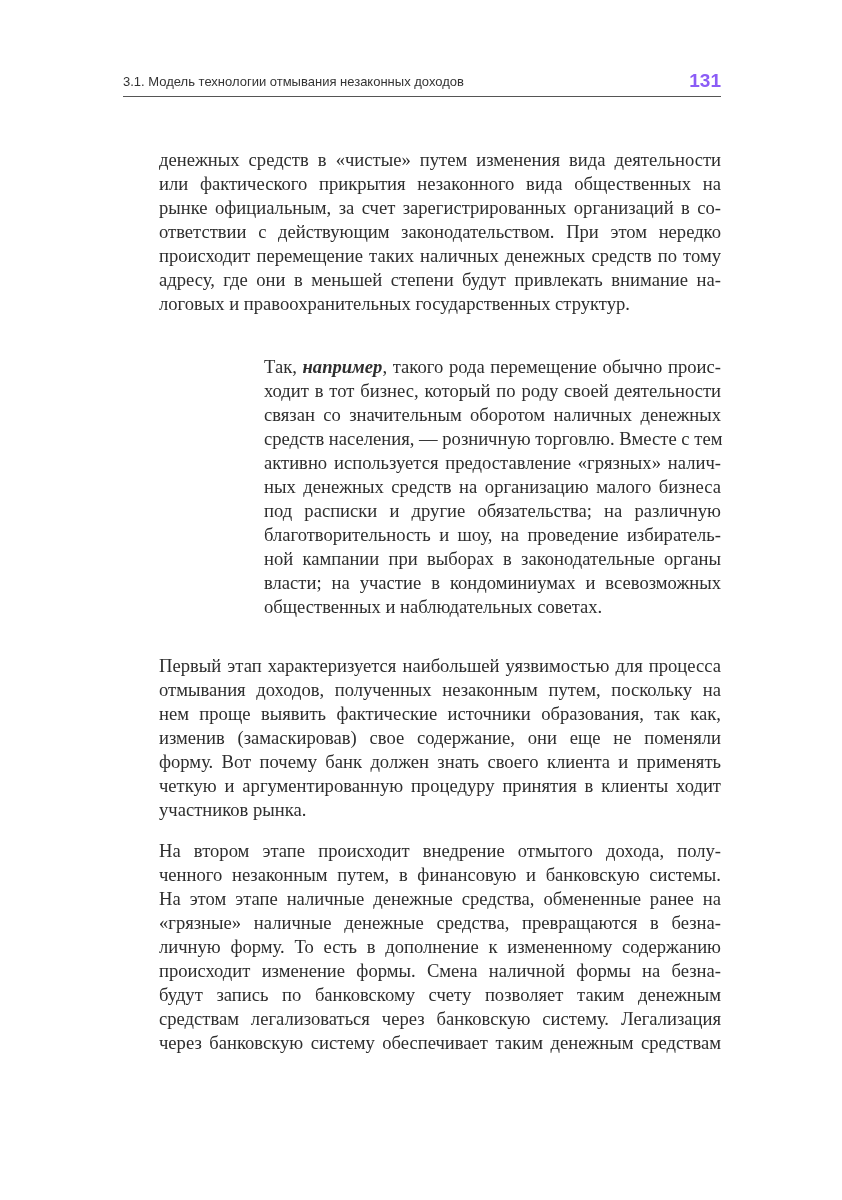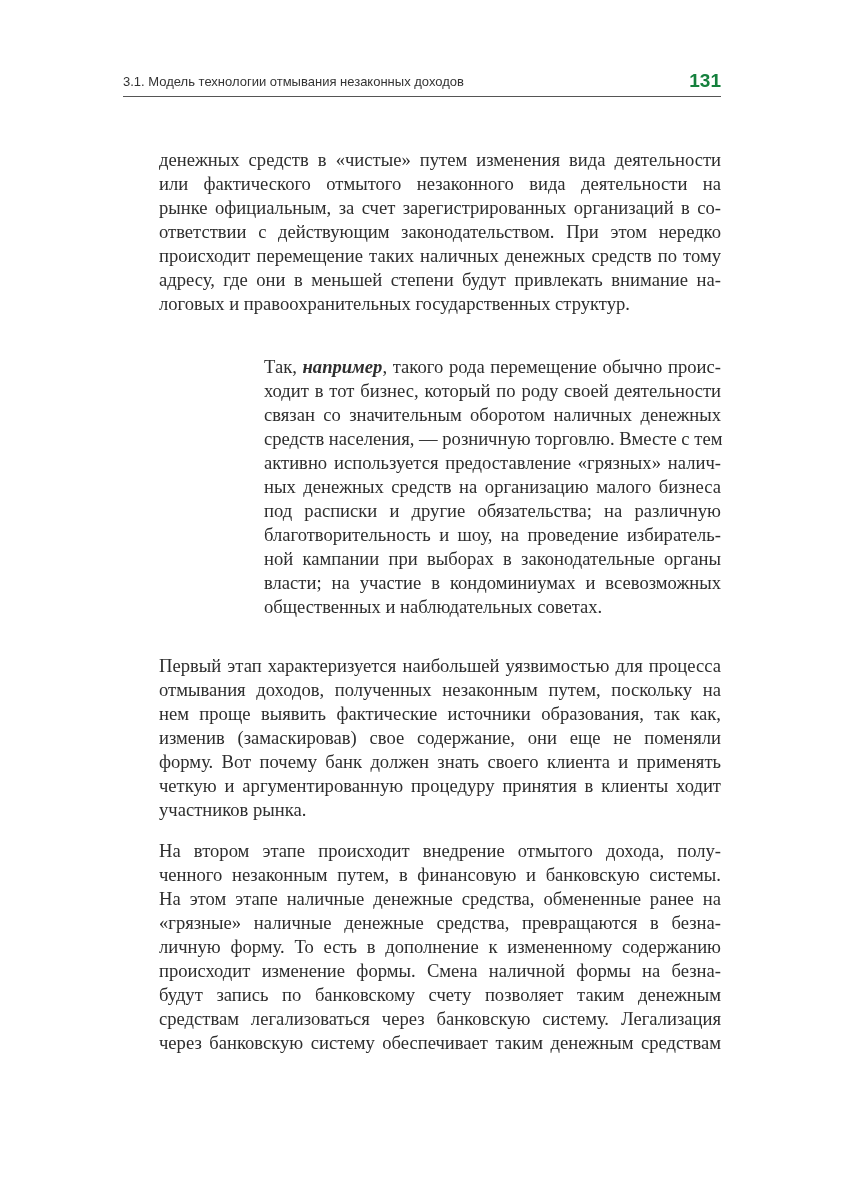--- a/index.html
+++ b/index.html
@@ -28,21 +28,21 @@
       color: #333;
       white-space: nowrap;
     }
     .page-number {
       position: absolute;
       right: 0;
       top: 0;
       font-family: "Liberation Sans", sans-serif;
       font-weight: bold;
       font-size: 19px;
-      color: #15803d;
+      color: #8b5cf6;
     }
     .text-block {
       position: absolute;
       font-family: "Liberation Serif", serif;
       font-size: 18.6px;
       color: #2e2e2e;
     }
     .line {
       display: block;
       height: 24px;
@@ -64,21 +64,21 @@
 </head>
 <body>
 
 <div class="header">
   <span class="header-title">3.1. Модель технологии отмывания незаконных доходов</span>
   <span class="page-number">131</span>
 </div>
 
 <div class="text-block" id="para1">
   <span class="line">денежных средств в «чистые» путем изменения вида деятельности</span>
-  <span class="line">или фактического отмытого незаконного вида деятельности на</span>
+  <span class="line">или фактического прикрытия незаконного вида общественных на</span>
   <span class="line">рынке официальным, за счет зарегистрированных организаций в со-</span>
   <span class="line">ответствии с действующим законодательством. При этом нередко</span>
   <span class="line">происходит перемещение таких наличных денежных средств по тому</span>
   <span class="line">адресу, где они в меньшей степени будут привлекать внимание на-</span>
   <span class="line last">логовых и правоохранительных государственных структур.</span>
 </div>
 
 <div class="text-block" id="quote">
   <span class="line"><span>Так, </span><em>например</em><span>, такого рода перемещение обычно проис-</span></span>
   <span class="line">ходит в тот бизнес, который по роду своей деятельности</span>

